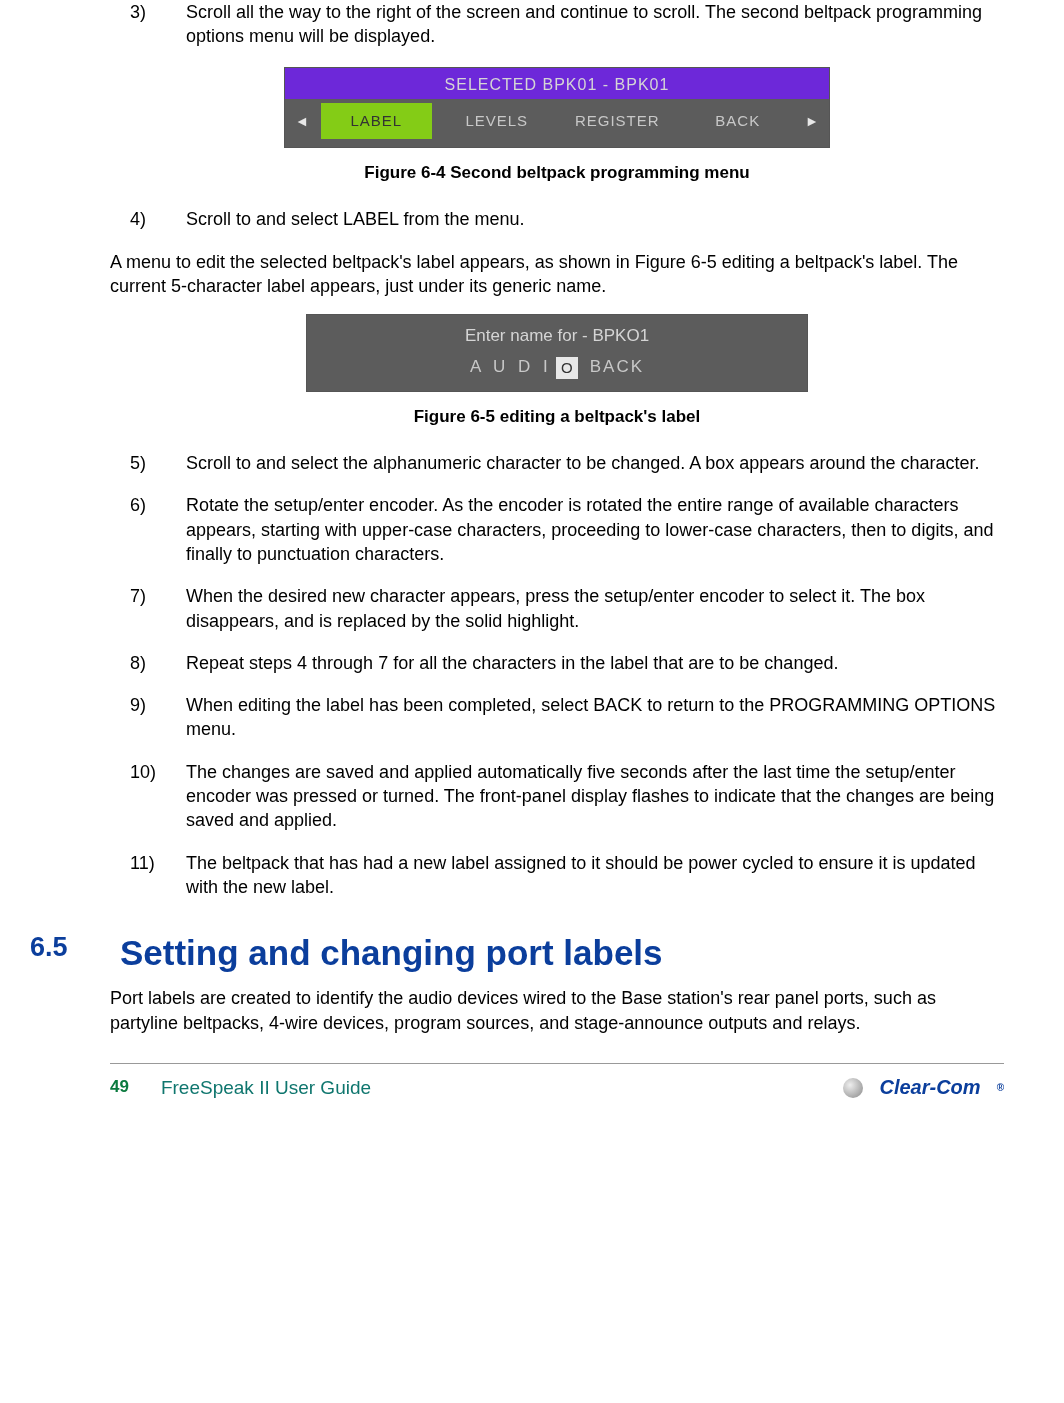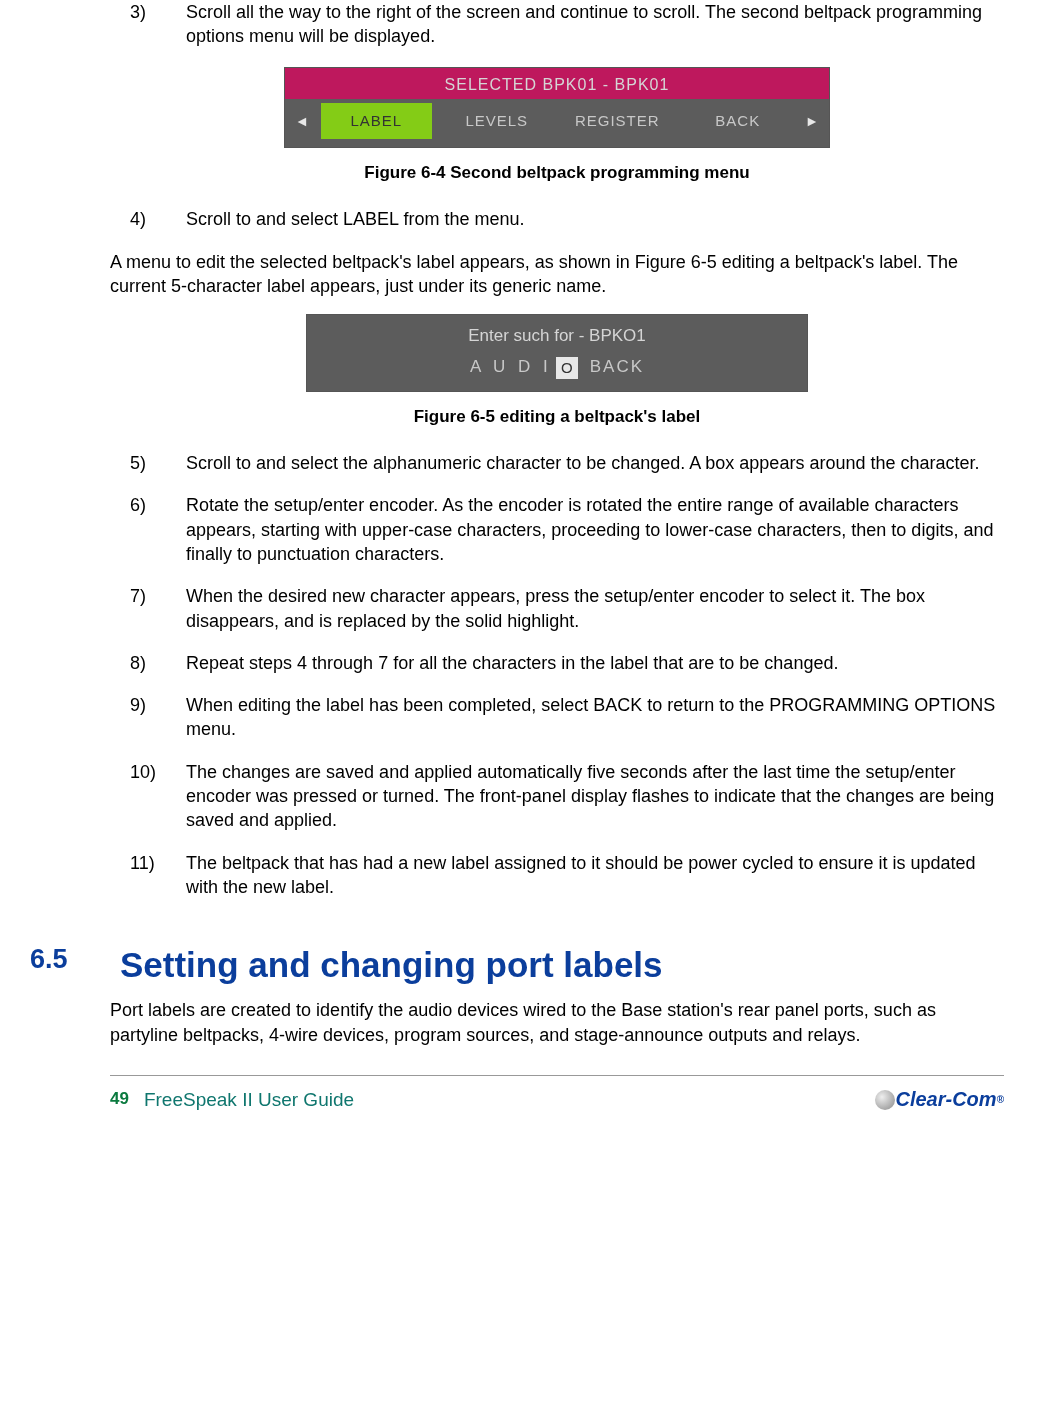--- a/index.html
+++ b/index.html
@@ -44,21 +44,21 @@
     justify-content: center;
     margin: 12px 0 8px 0;
   }
   .fig1 {
     width: 544px;
     background: #555;
     border: 1px solid #555;
     font-family: Arial, sans-serif;
   }
   .fig1-title {
-    background: #be185d;
+    background: #6d28d9;
     color: #d5d5d5;
     text-align: center;
     padding: 6px 0 4px 0;
     font-size: 16px;
     letter-spacing: 1px;
   }
   .fig1-row {
     display: flex;
     align-items: center;
     background: #5c5c5c;
@@ -111,21 +111,21 @@
     color: #333;
     width: 22px;
     height: 22px;
     align-items: center;
     justify-content: center;
     letter-spacing: 0;
     font-size: 15px;
   }
   .section-head {
     display: flex;
-    margin-top: 42px;
+    margin-top: 30px;
     margin-bottom: 10px;
   }
   .sec-num {
     color: #0b3e9c;
     font-weight: bold;
     font-size: 27px;
     width: 90px;
     margin-left: -80px;
   }
   .sec-title {
@@ -137,39 +137,39 @@
     border-top: 1px solid #999;
     margin-top: 28px;
     padding-top: 10px;
     display: flex;
     align-items: center;
     justify-content: space-between;
   }
   .footer-left {
     display: flex;
     align-items: center;
-    gap: 15px;
+    gap: 32px;
   }
   .pagenum {
     color: #0b7a3f;
     font-weight: bold;
     font-size: 17px;
   }
   .guide {
     color: #0f766e;
     font-size: 19px;
   }
   .logo {
     color: #0b3e9c;
     font-weight: bold;
     font-style: italic;
     font-size: 20px;
     display: flex;
     align-items: center;
-    gap: 0;
+    gap: 16px;
   }
   .logo-ball {
     width: 20px;
     height: 20px;
     border-radius: 50%;
     background: radial-gradient(circle at 35% 35%, #eee, #888);
     display: inline-block;
   }
   .reg {
     font-size: 10px;
@@ -208,21 +208,21 @@
     <div class="list-item">
       <div class="num">4)</div>
       <div class="txt">Scroll to and select LABEL from the menu.</div>
     </div>
   </div>
 
   <div class="para">A menu to edit the selected beltpack's label appears, as shown in Figure 6-5 editing a beltpack's label. The current 5-character label appears, just under its generic name.</div>
 
   <div class="figure">
     <div class="fig2">
-      <div class="fig2-title">Enter such for - BPKO1</div>
+      <div class="fig2-title">Enter name for - BPKO1</div>
       <div class="fig2-row">
         <span>A  U  D  I</span>
         <span class="charbox">O</span>
         <span style="letter-spacing:2px;margin-left:8px;">BACK</span>
       </div>
     </div>
   </div>
   <div class="caption">Figure 6-5 editing a beltpack's label</div>
 
   <div class="indented-list">

